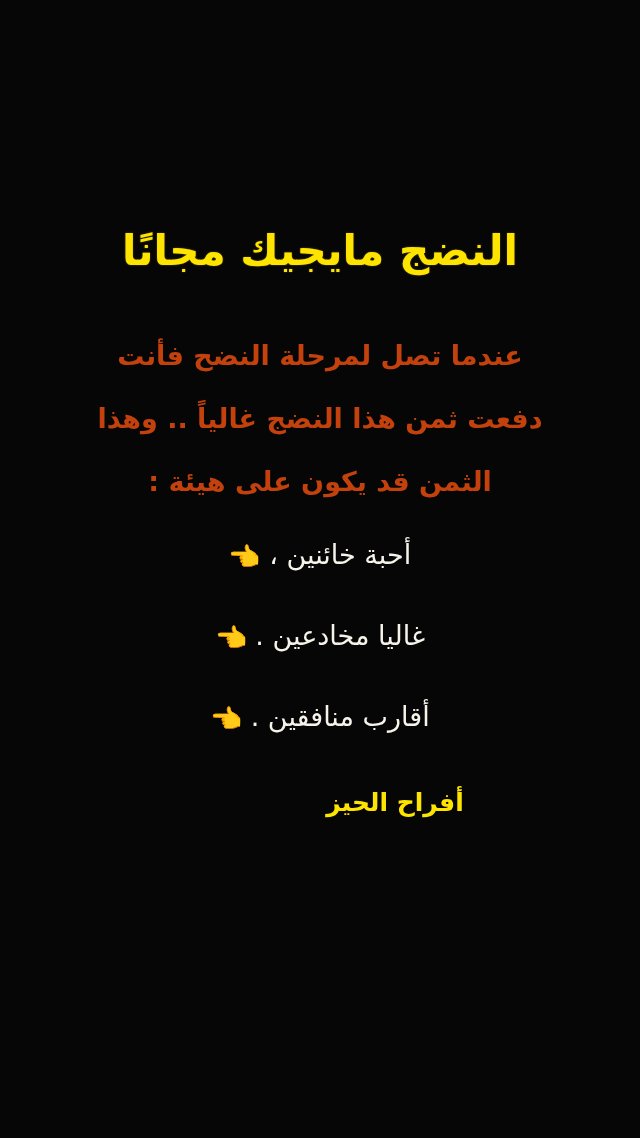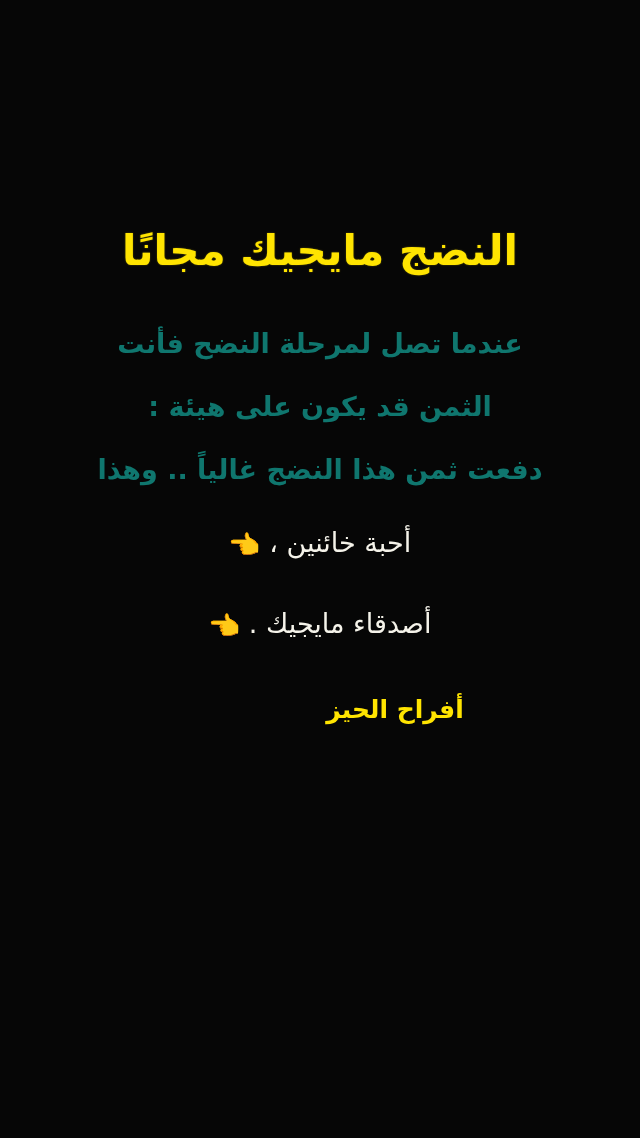--- a/index.html
+++ b/index.html
@@ -34,25 +34,25 @@
     letter-spacing: 0px;
     text-shadow: 0 0 2px rgba(255,228,0,0.35);
   }
   .body-block {
     margin-top: 48px;
     width: 520px;
     text-align: center;
     direction: rtl;
   }
   .body-line {
-    color: #0f766e;
+    color: #c2410c;
     font-size: 27px;
     font-weight: bold;
     line-height: 1.0;
-    margin: 4px 0 36px 0;
+    margin: 16px 0 36px 0;
     text-align: center;
     direction: rtl;
     white-space: nowrap;
   }
   .list-block {
     margin-top: 10px;
     width: 520px;
     direction: rtl;
     text-align: center;
   }
@@ -87,28 +87,31 @@
 </style>
 </head>
 <body>
 
 <div class="poster">
 
   <div class="title">النضج مايجيك مجانًا</div>
 
   <div class="body-block">
     <p class="body-line">عندما تصل لمرحلة النضح فأنت</p>
+    <p class="body-line">دفعت ثمن هذا النضج غالياً .. وهذا</p>
     <p class="body-line">الثمن قد يكون على هيئة :</p>
-    <p class="body-line">دفعت ثمن هذا النضج غالياً .. وهذا</p>
   </div>
 
   <div class="list-block">
     <p class="list-line">
       <span>أحبة خائنين ،</span><span class="hand">👈</span>
     </p>
     <p class="list-line">
-      <span>أصدقاء مايجيك .</span><span class="hand">👈</span>
+      <span>غاليا مخادعين .</span><span class="hand">👈</span>
+    </p>
+    <p class="list-line">
+      <span>أقارب منافقين .</span><span class="hand">👈</span>
     </p>
   </div>
 
   <div class="signature">أفراح الحيز</div>
 
 </div>
 
 </body></html>

